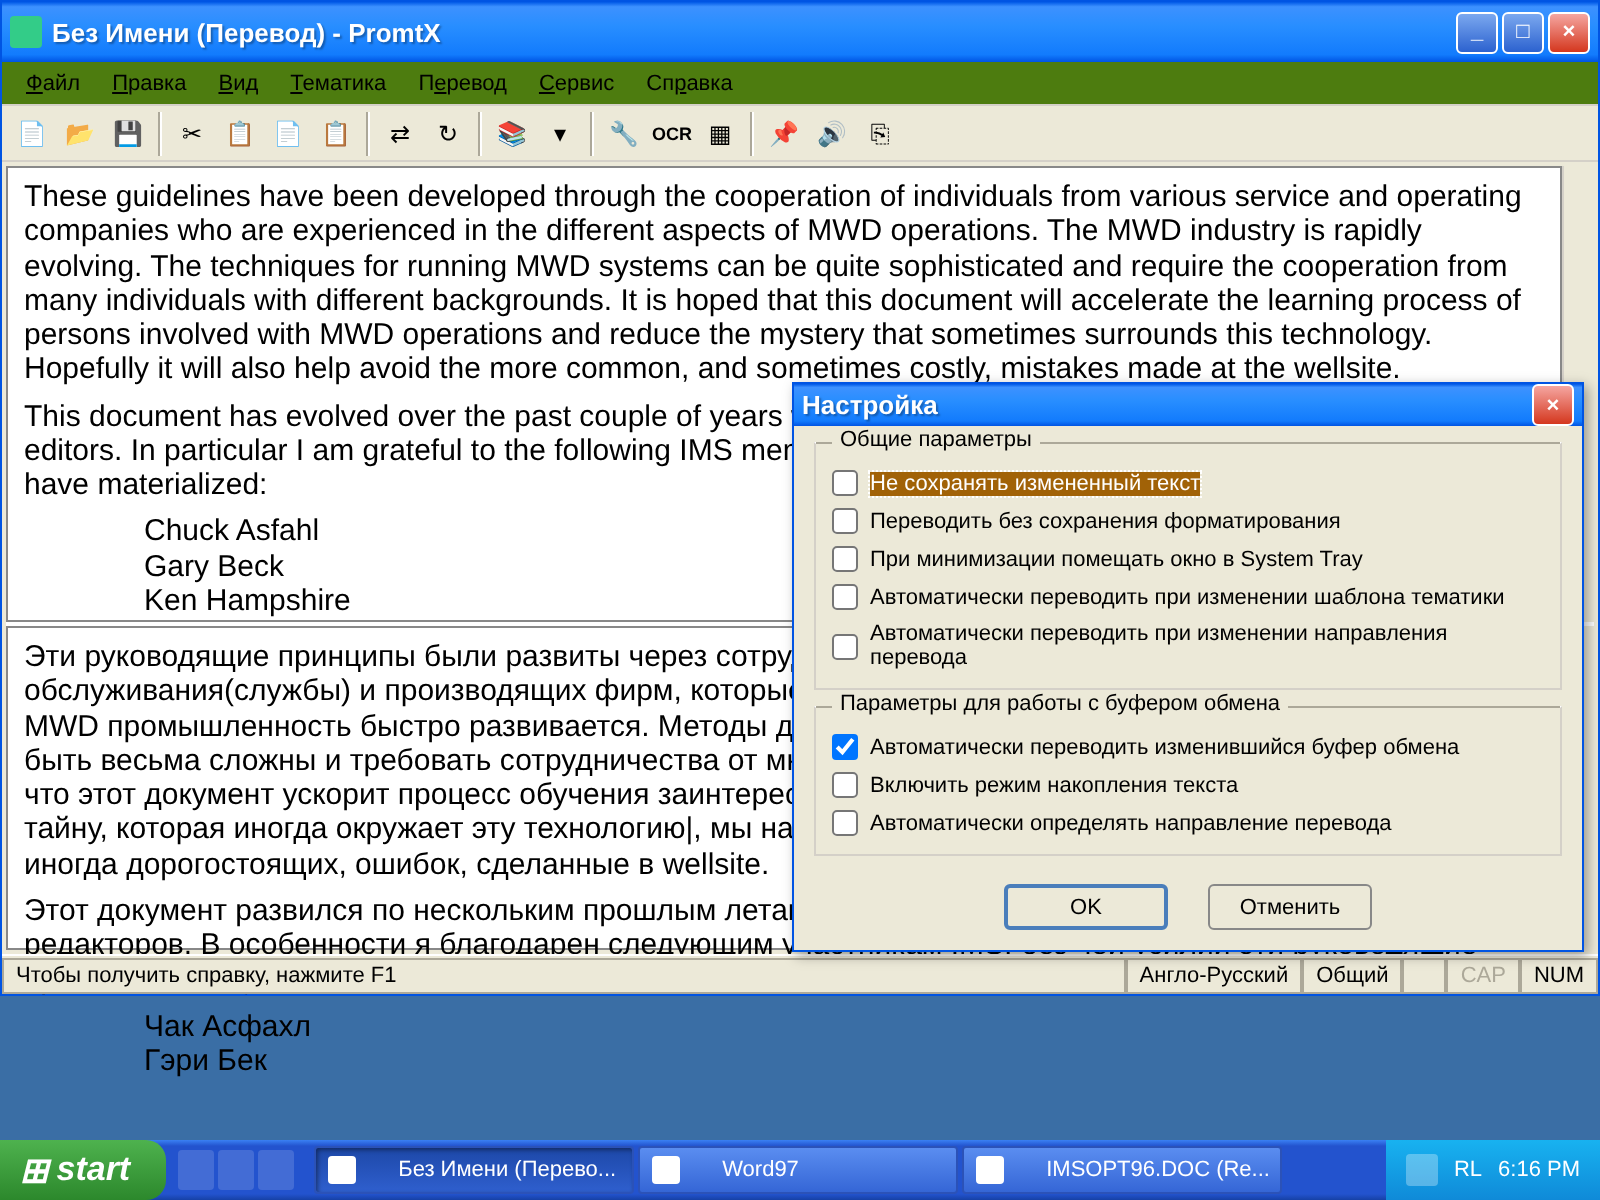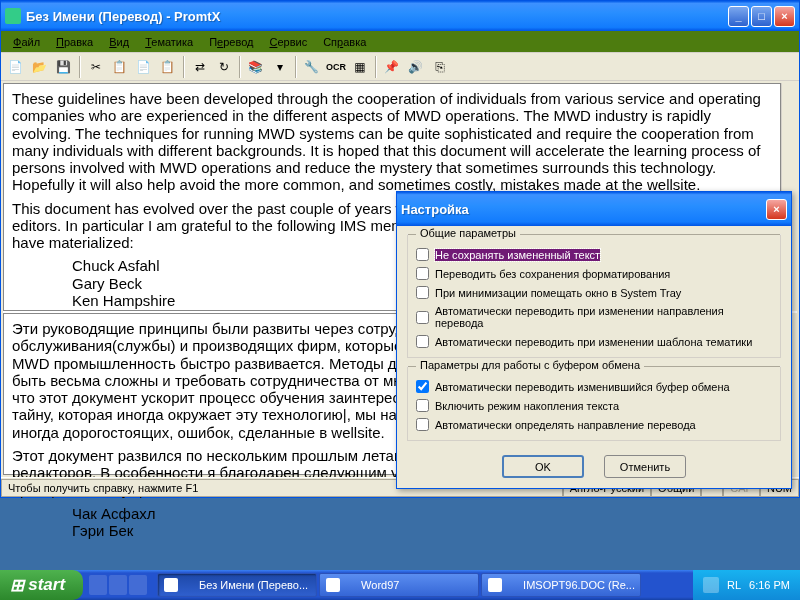--- a/index.html
+++ b/index.html
@@ -32,21 +32,21 @@
 .scroll { position: absolute; right: 0; width: 16px; background: #ece9d8; border-left: 1px solid #d4d0c8; }
 .scroll.top { top: 0; height: 228px; }
 .scroll.bottom { top: 230px; bottom: 0; }
 
 .statusbar { position: absolute; left: 0; right: 0; bottom: 0; height: 20px; background: #ece9d8; display: flex; align-items: center; font-size: 11px; border-top: 1px solid #fff; }
 .statusbar .cell { padding: 0 6px; border: 1px solid #aca899; height: 18px; display: flex; align-items: center; }
 .statusbar .main { flex: 1; border: 1px solid #aca899; height: 18px; padding: 0 6px; display: flex; align-items: center; }
 .statusbar .dim { color: #aca899; }
 
 .dialog { position: absolute; left: 396px; top: 191px; width: 396px; background: #ece9d8; border: 1px solid #0054e3; box-shadow: 2px 2px 6px rgba(0,0,0,.35); }
-.dialog .titlebar { height: 34px; }
+.dialog .titlebar { height: 21px; }
 .dialog .body { padding: 8px 10px 10px 10px; }
 .groupbox { border: 1px solid #d4d0c8; border-top-color: #fff; position: relative; margin-bottom: 8px; padding: 10px 8px 6px 8px; }
 .groupbox::before { content: ""; position: absolute; top: -1px; left: 0; right: 0; height: 1px; background: #aca899; }
 .groupbox .legend { position: absolute; top: -8px; left: 8px; background: #ece9d8; padding: 0 4px; font-size: 11px; }
 .chk { display: flex; align-items: center; gap: 6px; font-size: 11px; padding: 3px 0; }
 .chk input { width: 13px; height: 13px; }
 .dlgbtns { display: flex; justify-content: center; gap: 20px; margin-top: 14px; }
 .dlgbtns button { width: 82px; height: 23px; font-size: 11px; background: #ece9d8; border: 1px solid #888; border-radius: 3px; }
 .dlgbtns button.default { border: 2px solid #4a7ebb; }
 
@@ -148,37 +148,37 @@
     <div class="btns">
         <div class="btn close">×</div>
       </div>
   </div>
   <div class="body">
     <div class="groupbox">
       <div class="legend">Общие параметры</div>
       <div id="opts1">
           <label class="chk">
             <input type="checkbox" style="">
-            <span style="background: #701a75; color: rgb(255, 255, 255); outline: rgb(255, 255, 255) dotted 1px;">Не сохранять измененный текст</span>
+            <span style="background: #a16207; color: rgb(255, 255, 255); outline: rgb(255, 255, 255) dotted 1px;">Не сохранять измененный текст</span>
           </label>
           <label class="chk">
             <input type="checkbox" style="">
             <span>Переводить без сохранения форматирования</span>
           </label>
           <label class="chk">
             <input type="checkbox" style="">
             <span>При минимизации помещать окно в System Tray</span>
           </label>
           <label class="chk">
             <input type="checkbox" style="">
+            <span>Автоматически переводить при изменении шаблона тематики</span>
+          </label>
+          <label class="chk">
+            <input type="checkbox" style="">
             <span>Автоматически переводить при изменении направления перевода</span>
-          </label>
-          <label class="chk">
-            <input type="checkbox" style="">
-            <span>Автоматически переводить при изменении шаблона тематики</span>
           </label>
         </div>
     </div>
     <div class="groupbox">
       <div class="legend">Параметры для работы с буфером обмена</div>
       <div id="opts2">
           <label class="chk">
             <input type="checkbox" checked="" style="">
             <span>Автоматически переводить изменившийся буфер обмена</span>
           </label>

